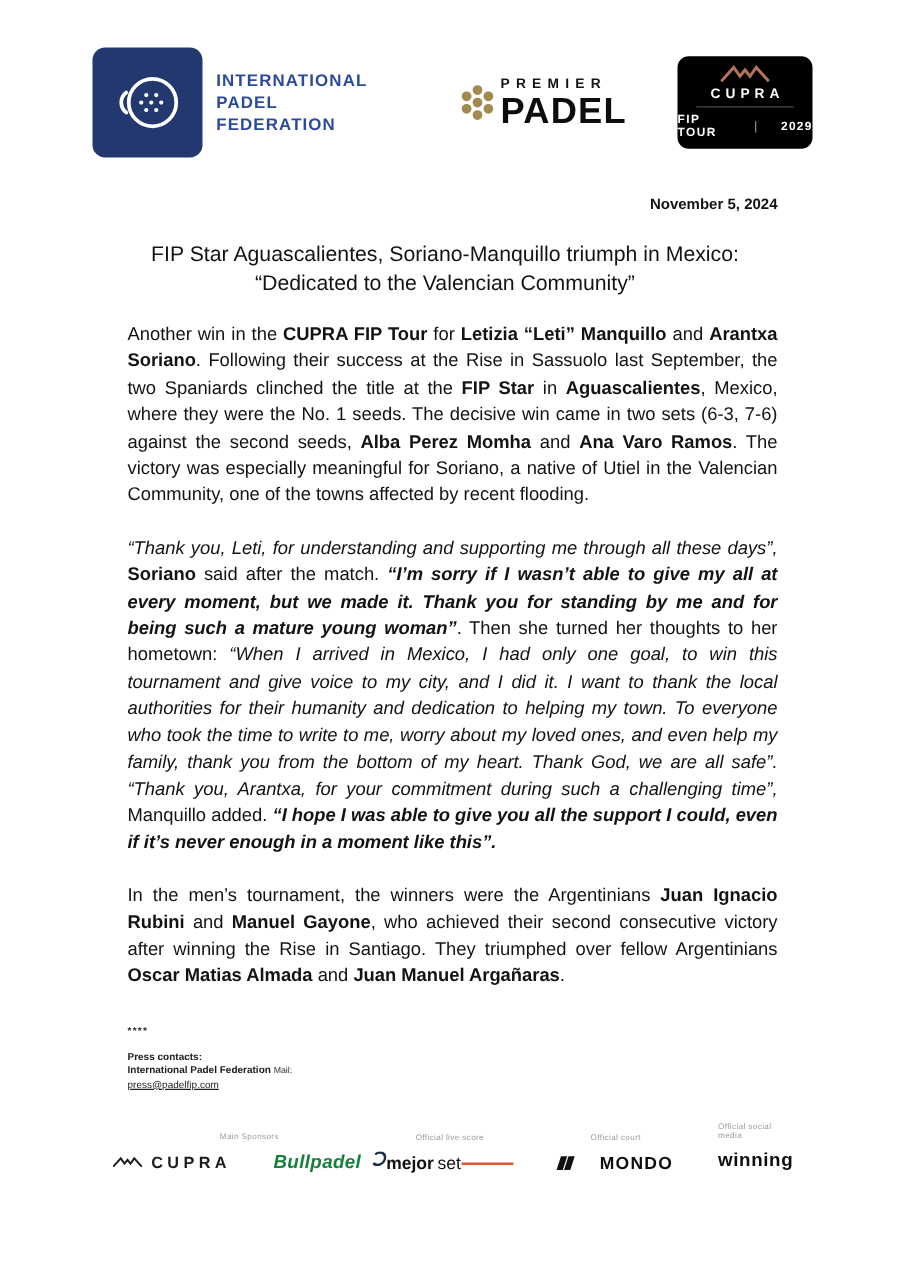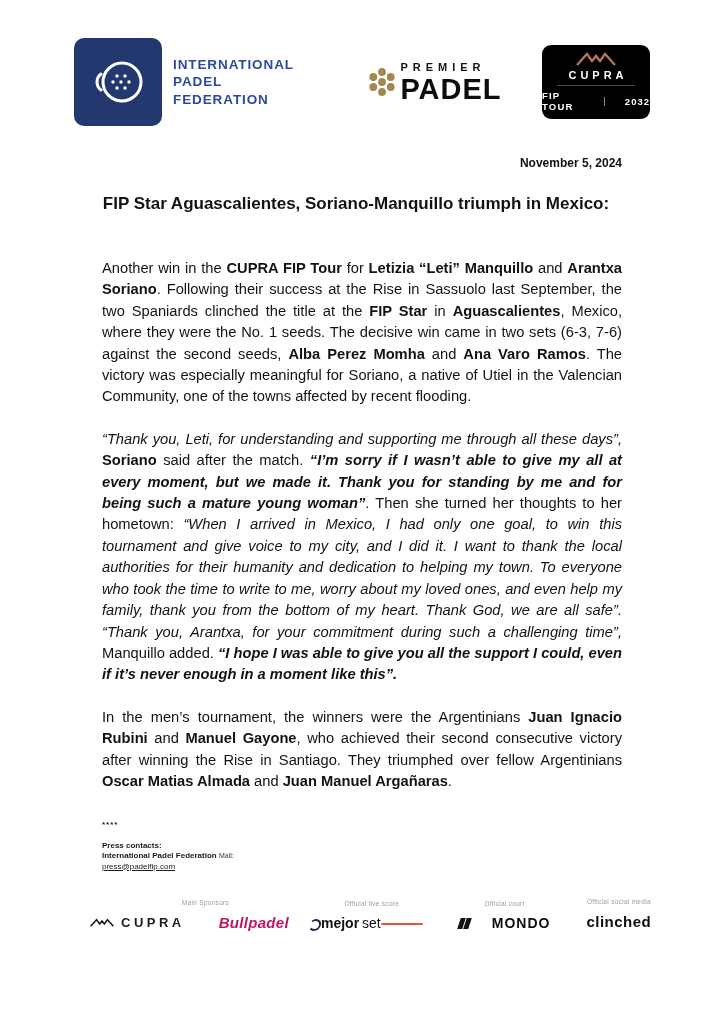--- a/index.html
+++ b/index.html
@@ -49,21 +49,21 @@
   .cupra-bar { width: 1px; height: 9px; background: #888; display: inline-block; }
   .cupra-year { font-weight: 800; letter-spacing: 1px; }
 
   
   .date {
     position: absolute; top: 156px; right: 68px;
     font-size: 12px; font-weight: 700;
   }
   .title {
     position: absolute; top: 192px; left: 58px; right: 70px;
-    text-align: center; font-size: 17px; font-weight: 700; line-height: 23px;
+    text-align: center; font-size: 17px; font-weight: 400; line-height: 23px;
   }
   .body-text {
     position: absolute; top: 258px; left: 68px; right: 68px;
     font-size: 14.7px; line-height: 21.4px; text-align: justify;
   }
   .body-text p { margin-bottom: 21px; }
   .seg-b { font-weight: 700; }
   .seg-i { font-style: italic; }
   .seg-bi { font-weight: 700; font-style: italic; }
 
@@ -86,21 +86,21 @@
   .sp-group { display: flex; flex-direction: column; align-items: center; }
   .sp-label { font-size: 6.5px; color: #9a9a9a; margin-bottom: 8px; letter-spacing: 0.3px; }
   .sp-row { display: flex; align-items: center; gap: 34px; }
   .g2 { margin-left: auto; }
   .g3 { margin-left: 36px; }
   .g4 { margin-left: 36px; }
 
   .logo-cupra-sm { display: flex; align-items: center; gap: 7px; }
   .logo-cupra-sm .txt { font-size: 13px; font-weight: 600; letter-spacing: 3.5px; color: #1c1c1c; }
 
-  .logo-bullpadel { display: flex; align-items: flex-end; gap: 20px; color: #be185d; }
+  .logo-bullpadel { display: flex; align-items: flex-start; gap: 8px; color: #15803d; }
   .logo-bullpadel .txt { font-style: italic; font-weight: 800; font-size: 15px; letter-spacing: 0.3px; }
   .bp-swoosh {
     width: 12px; height: 12px; border: 2.6px solid #1c2b4a; border-radius: 50%;
     border-left-color: transparent; transform: skewX(-12deg); display: inline-block;
   }
 
   .logo-mejorset { display: flex; align-items: center; }
   .logo-mejorset .line { font-size: 14px; color: #111; }
   .logo-mejorset .w1 { font-weight: 800; }
   .logo-mejorset .w2 { font-weight: 400; margin-left: 3px; }
@@ -163,30 +163,31 @@
 
     <div class="cupra-box">
       <svg width="40" height="15" viewBox="0 0 40 15">
         <path d="M1 13 L11 2 L16 9 L20 4 L24 9 L29 2 L39 13" fill="none" stroke="#b5735c" stroke-width="2.4"></path>
       </svg>
       <div class="cupra-brand">CUPRA</div>
       <div class="cupra-divider"></div>
       <div class="cupra-tour-row">
         <span class="cupra-tour">FIP TOUR</span>
         <span class="cupra-bar"></span>
-        <span class="cupra-year">2032</span>
+        <span class="cupra-year">2029</span>
       </div>
     </div>
 
   </div>
 
   <div class="date">November 5, 2024</div>
 
   <h1 class="title">
     <div>FIP Star Aguascalientes, Soriano-Manquillo triumph in Mexico:</div>
+    <div>“Dedicated to the Valencian Community”</div>
   </h1>
 
   <div class="body-text">
     <p><span>Another win in the </span><span class="seg-b">CUPRA FIP Tour</span><span> for </span><span class="seg-b">Letizia “Leti” Manquillo</span><span> and </span><span class="seg-b">Arantxa Soriano</span><span>. Following their success at the Rise in Sassuolo last September, the two Spaniards clinched the title at the </span><span class="seg-b">FIP Star</span><span> in </span><span class="seg-b">Aguascalientes</span><span>, Mexico, where they were the No. 1 seeds. The decisive win came in two sets (6-3, 7-6) against the second seeds, </span><span class="seg-b">Alba Perez Momha</span><span> and </span><span class="seg-b">Ana Varo Ramos</span><span>. The victory was especially meaningful for Soriano, a native of Utiel in the Valencian Community, one of the towns affected by recent flooding.</span></p>
     <p><span class="seg-i">“Thank you, Leti, for understanding and supporting me through all these days”, </span><span class="seg-b">Soriano</span><span> said after the match. </span><span class="seg-bi">“I’m sorry if I wasn’t able to give my all at every moment, but we made it. Thank you for standing by me and for being such a mature young woman”</span><span>. Then she turned her thoughts to her hometown: </span><span class="seg-i">“When I arrived in Mexico, I had only one goal, to win this tournament and give voice to my city, and I did it. I want to thank the local authorities for their humanity and dedication to helping my town. To everyone who took the time to write to me, worry about my loved ones, and even help my family, thank you from the bottom of my heart. Thank God, we are all safe”. “Thank you, Arantxa, for your commitment during such a challenging time”,</span><span> Manquillo added. </span><span class="seg-bi">“I hope I was able to give you all the support I could, even if it’s never enough in a moment like this”.</span></p>
     <p><span>In the men’s tournament, the winners were the Argentinians </span><span class="seg-b">Juan Ignacio Rubini</span><span> and </span><span class="seg-b">Manuel Gayone</span><span>, who achieved their second consecutive victory after winning the Rise in Santiago. They triumphed over fellow Argentinians </span><span class="seg-b">Oscar Matias Almada</span><span> and </span><span class="seg-b">Juan Manuel Argañaras</span><span>.</span></p>
   </div>
 
   <div class="press">
     <div class="stars">****</div>
@@ -233,19 +234,19 @@
             <i></i>
             <i></i>
           </span>
         <span class="txt">MONDO</span>
       </div>
     </div>
 
     <div class="sp-group g4">
       <div class="sp-label">Official social media</div>
       <div class="logo-weebora">
-        <span class="txt">clinched</span>
+        <span class="txt">winning</span>
       </div>
     </div>
 
   </div>
 
 </div>
 
 </body></html>

